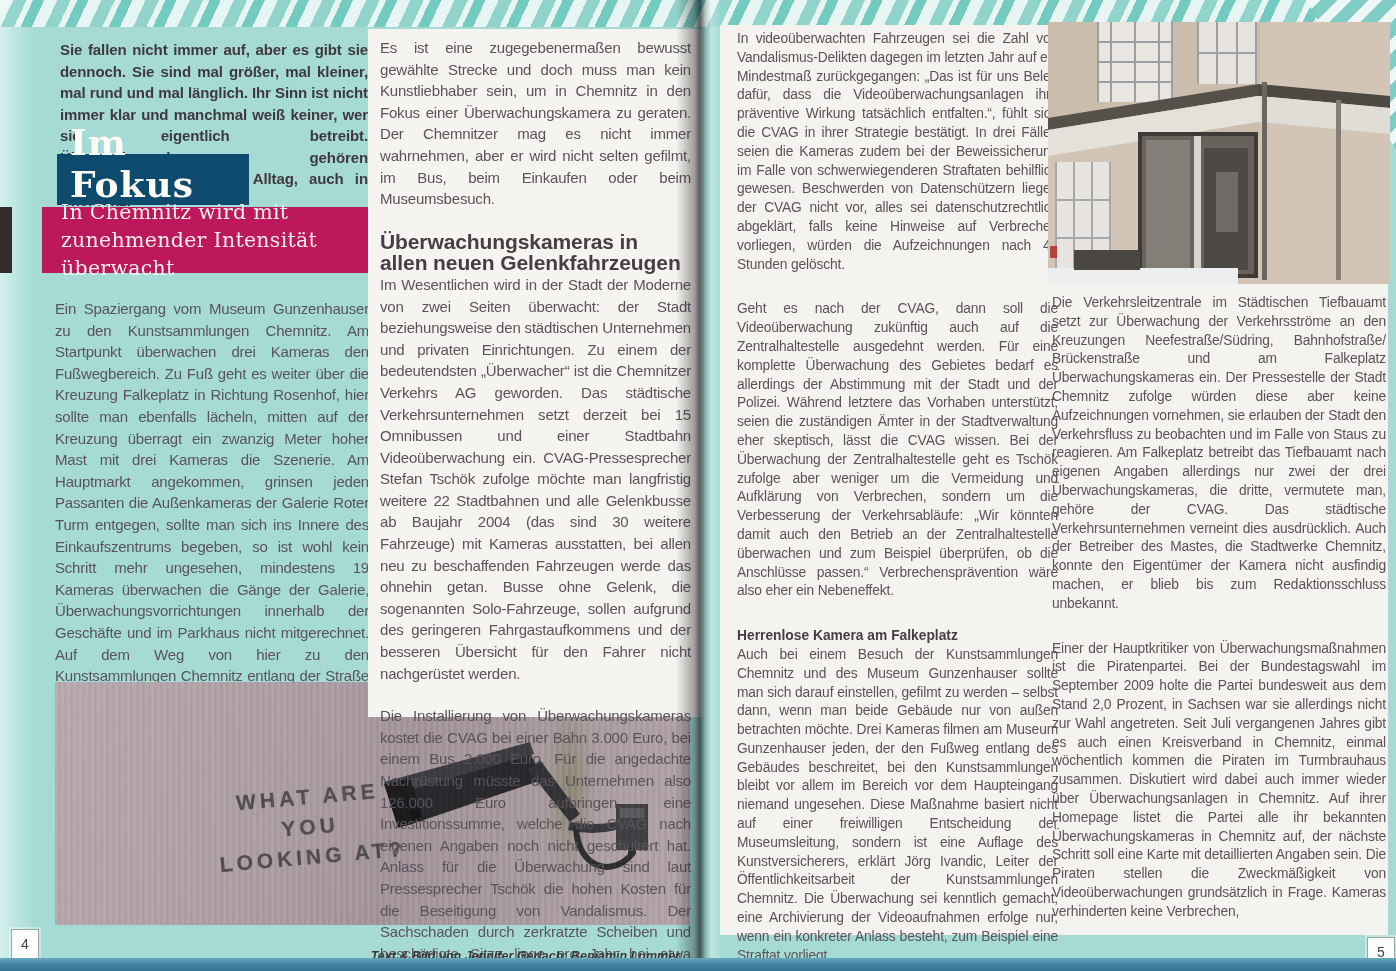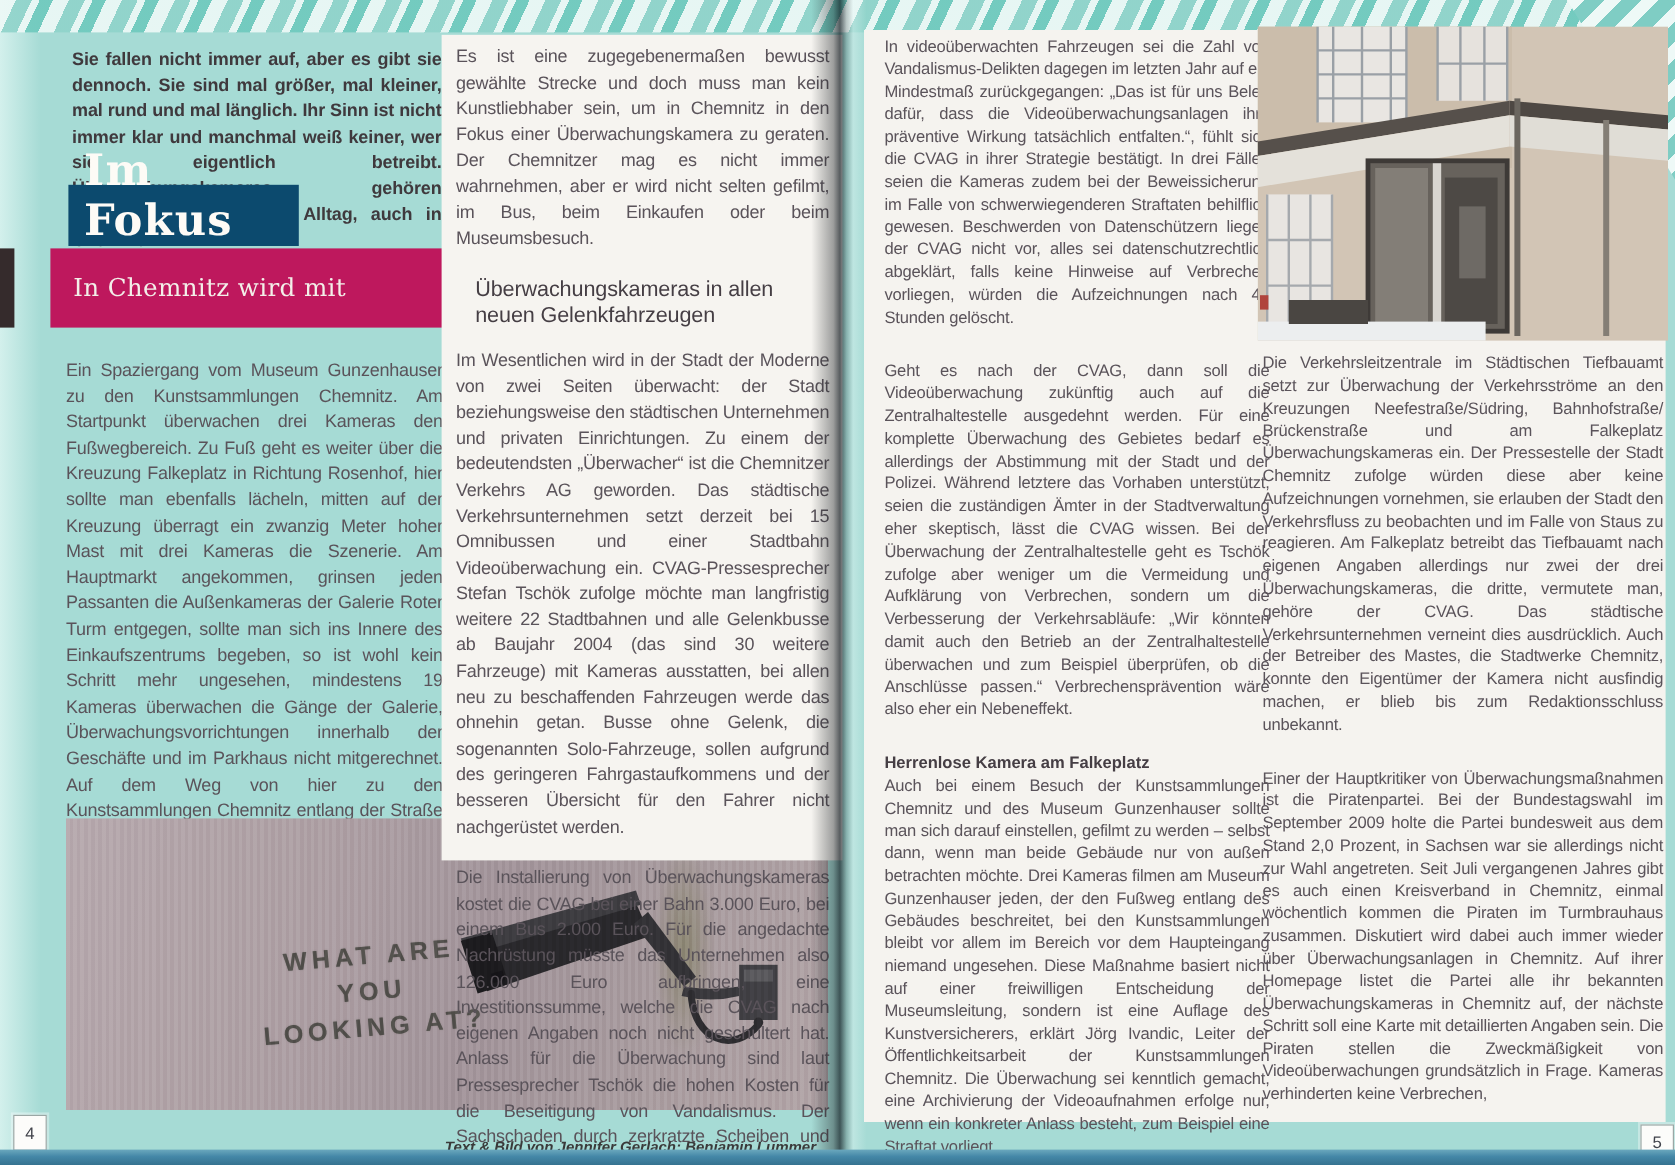--- a/index.html
+++ b/index.html
@@ -54,21 +54,21 @@
   }
   .col2-box{
     position:absolute;left:368px;top:29px;width:334px;height:688px;z-index:3;
     background:#f6f4f0;box-sizing:border-box;padding:8px 11px 0 12px;
   }
   .col2-box p{
     margin:0 0 21px 0;font-size:15px;line-height:21.6px;color:#5a535a;
     text-align:justify;letter-spacing:-0.2px;
   }
   .col2-box h3{
-    margin:16px;font-size:18px;line-height:21.6px;color:#453e44;font-weight:normal;
+    margin:0;font-size:21px;line-height:21.6px;color:#453e44;font-weight:bold;
     letter-spacing:-0.1px;
   }
   .col2-box p.after-head{margin-top:0;}
   
   .photo-camera{
     position:absolute;left:55px;top:682px;width:635px;height:243px;z-index:2;
     background:linear-gradient(105deg,#b6a9ad 0%,#ab9da2 38%,#a2949a 55%,#a99c9f 78%,#b1a4a7 100%);
     overflow:hidden;
   }
   .photo-camera::after{
@@ -137,20 +137,21 @@
 
   <p class="intro">Sie fallen nicht immer auf, aber es gibt sie dennoch. Sie sind mal größer, mal kleiner, mal rund und mal länglich. Ihr Sinn ist nicht immer klar und manchmal weiß keiner, wer sie eigentlich betreibt. Überwachungskameras gehören mittlerweile zu unserem Alltag, auch in Chemnitz.</p>
 
   <div class="title-box">
     <span>Im Fokus</span>
   </div>
 
   <div class="subtitle-sliver"></div>
   <div class="subtitle-box">
     <span>In Chemnitz wird mit</span>
+    <span>zunehmender Intensität überwacht</span>
   </div>
 
   <p class="col1">Ein Spaziergang vom Museum Gunzenhauser zu den Kunstsammlungen Chemnitz. Am Startpunkt überwachen drei Kameras den Fußwegbereich. Zu Fuß geht es weiter über die Kreuzung Falkeplatz in Richtung Rosenhof, hier sollte man ebenfalls lächeln, mitten auf der Kreuzung überragt ein zwanzig Meter hoher Mast mit drei Kameras die Szenerie. Am Hauptmarkt angekommen, grinsen jeden Passanten die Außenkameras der Galerie Roter Turm entgegen, sollte man sich ins Innere des Einkaufszentrums begeben, so ist wohl kein Schritt mehr ungesehen, mindestens 19 Kameras überwachen die Gänge der Galerie, Überwachungsvorrichtungen innerhalb der Geschäfte und im Parkhaus nicht mitgerechnet. Auf dem Weg von hier zu den Kunstsammlungen Chemnitz entlang der Straße der Nationen ist man vor Überwachung gefeit – es sei denn man passiert den Thor Steinar Laden, der zwei Kameras auf den Gehweg ausgerichtet hat. Die Kunstsammlungen selbst halten ihren Haupteingang und einige Nebeneingänge überwacht.</p>
 
   <div class="photo-camera">
     <div class="stain"></div>
     <div class="stencil">
       <span>WHAT ARE</span>
       <span>YOU</span>
       <span>LOOKING AT?</span>

